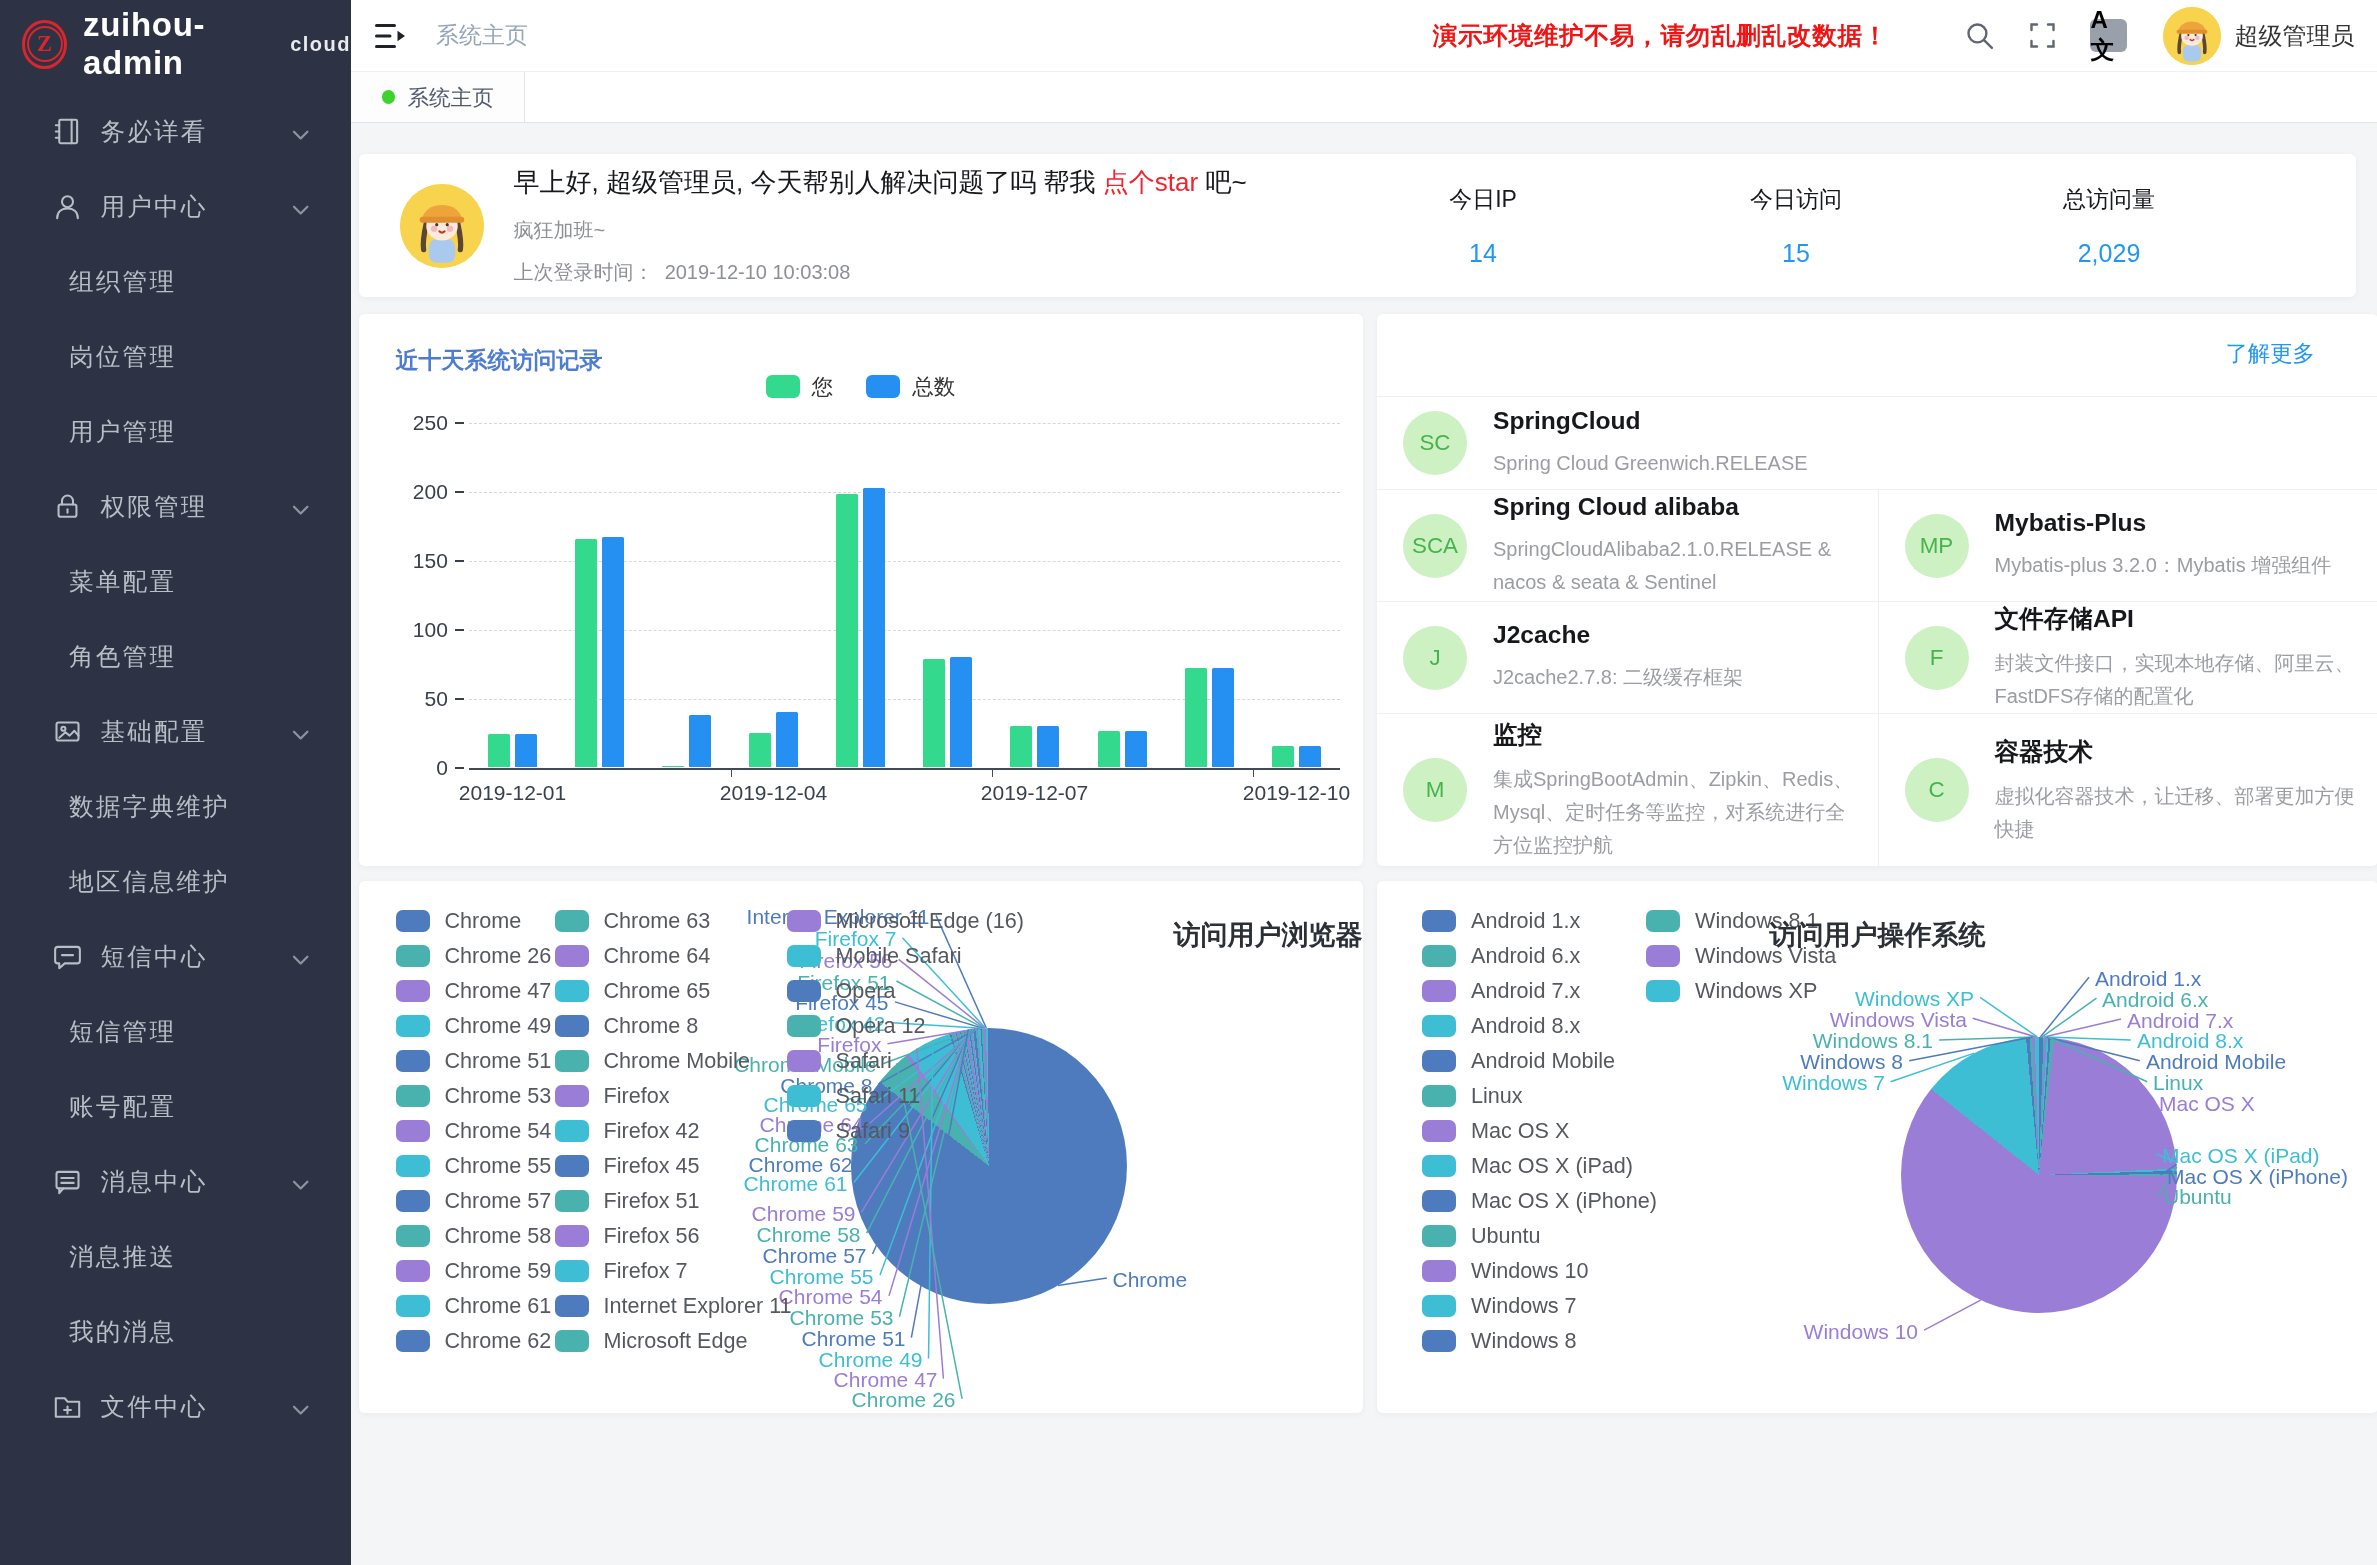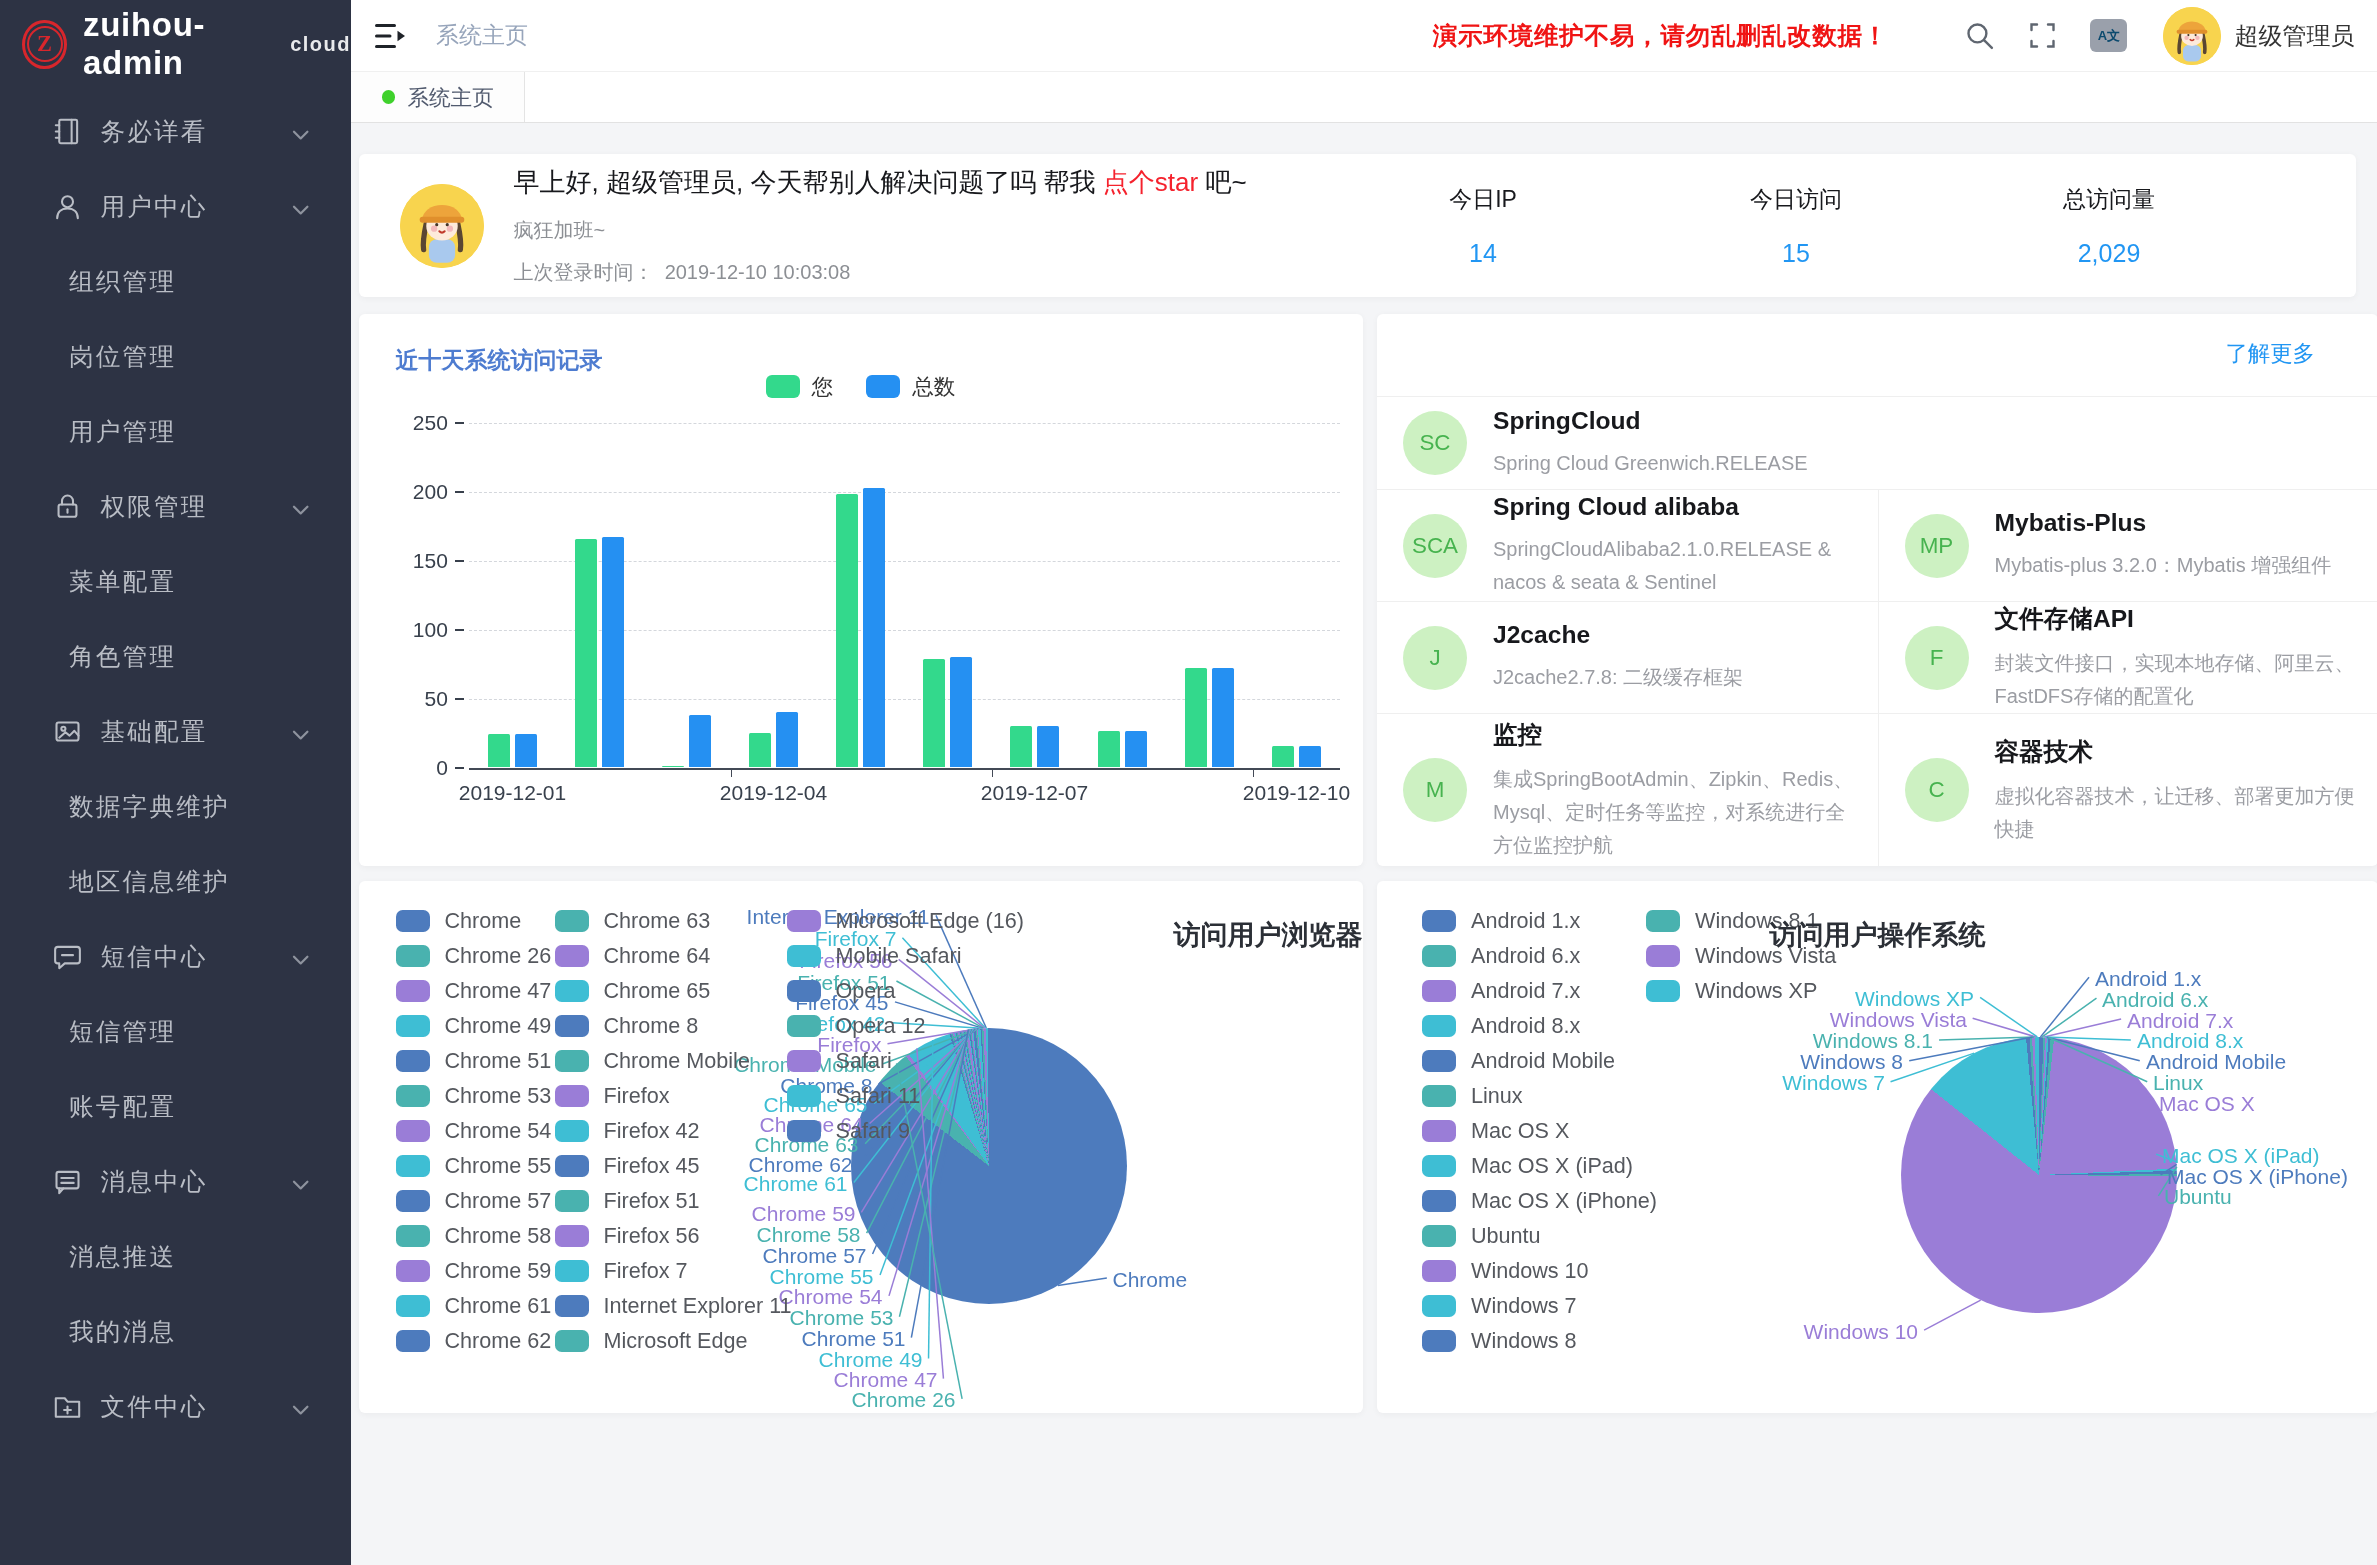--- a/index.html
+++ b/index.html
@@ -21,21 +21,21 @@
   svg.lineicon { stroke:#b9bdc5; fill:none; stroke-width:3; stroke-linecap:round; stroke-linejoin:round; }
 
   
   .main { flex:1; display:flex; flex-direction:column; background:#f4f5f7; }
   .topbar { height:72px; background:#fff; display:flex; align-items:center; border-bottom:0.7px solid #f0f0f0; }
   .collapse-btn { margin-left:21px; width:36px; height:36px; cursor:pointer; }
   .breadcrumb { margin-left:28px; color:#97a5bb; font-size:23px; }
   .topbar-right { margin-left:auto; display:flex; align-items:center; }
   .warn-text { color:#f01414; font-size:24.6px; font-weight:bold; letter-spacing:0.7px; margin-right:60px; }
   .tb-icon { width:33px; height:33px; margin:0 15px; cursor:pointer; }
-  .lang-btn { width:37px; height:33px; background:#9aa0ab; border-radius:6px; color:#0c4a6e; font-size:13px; font-weight:bold; display:flex; align-items:center; justify-content:center; margin:0 16.4px; cursor:pointer; }
+  .lang-btn { width:37px; height:33px; background:#9aa0ab; border-radius:6px; color:#000000; font-size:24px; font-weight:bold; display:flex; align-items:center; justify-content:center; margin:0 16.4px; cursor:pointer; }
   .avatar { border-radius:50%; overflow:hidden; background:#f8d44e; flex:none; cursor:pointer; }
   .avatar.small { width:58px; height:58px; margin:0 13.4px 0 19.4px; }
   .username { font-size:24px; color:#333; margin-right:22.4px; cursor:pointer; }
 
   .tabbar { height:51px; background:#fff; border-bottom:0.7px solid #e2e2e2; display:flex; align-items:stretch; }
   .tab { width:174px; display:flex; align-items:center; padding-left:31px; border-right:0.7px solid #e4e4e4; background:#fdfdfd; cursor:pointer; }
   .tab-dot { width:13.4px; height:13.4px; border-radius:50%; background:#3fd12c; margin-right:12px; }
   .tab-label { font-size:21.6px; color:#515a6e; }
 
   .content { position:relative; flex:1; background:#f4f5f7; }

